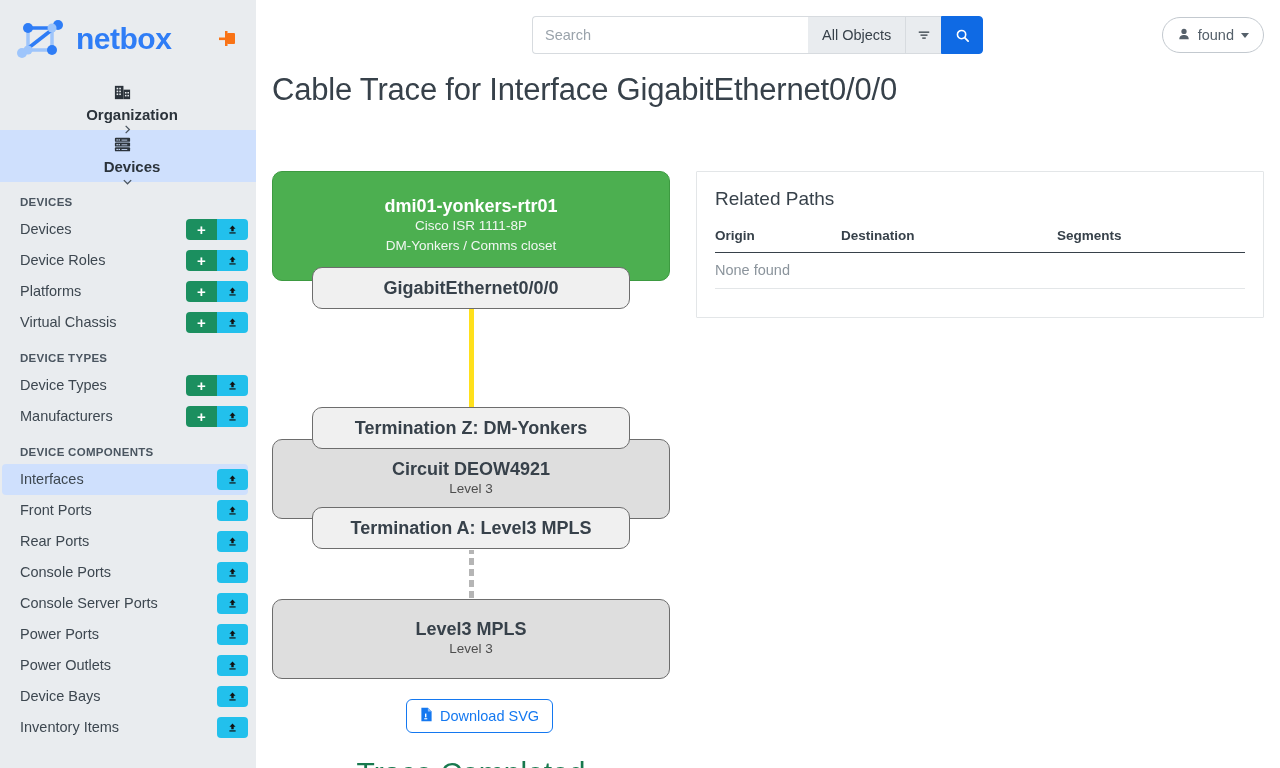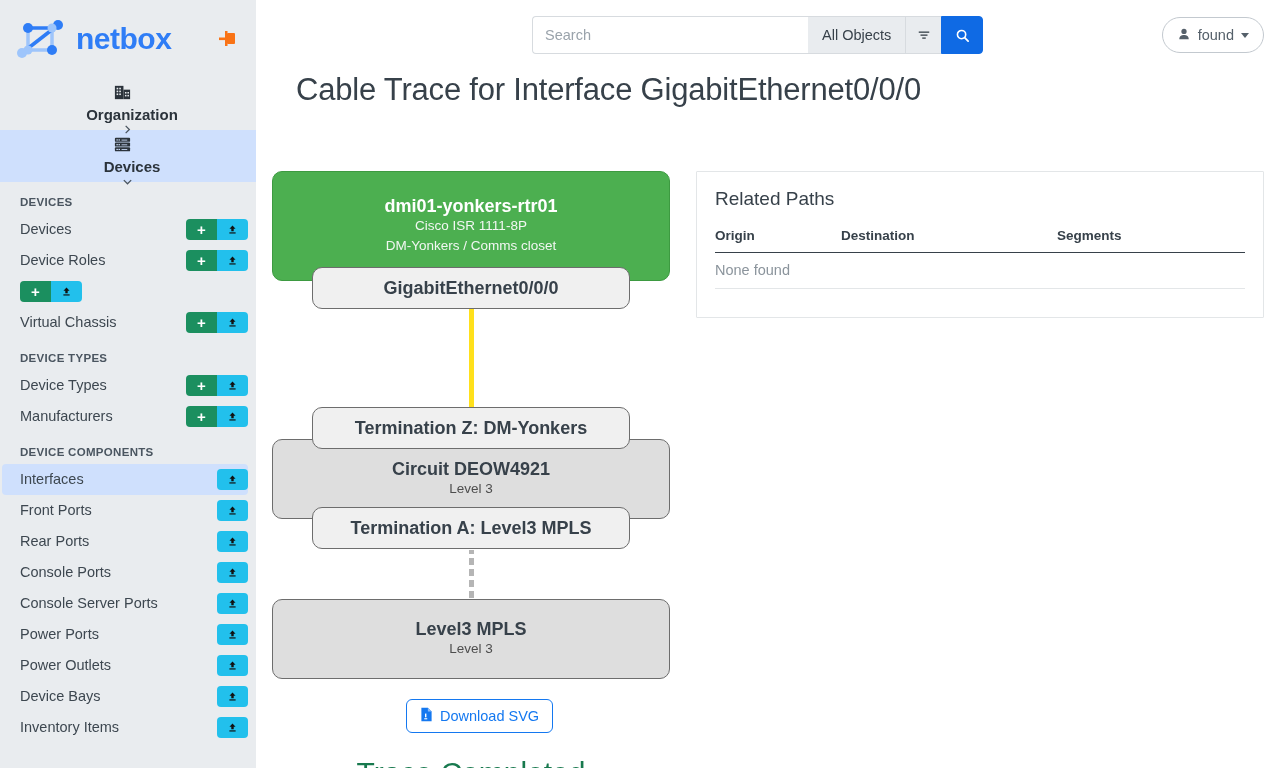--- a/index.html
+++ b/index.html
@@ -117,21 +117,21 @@
     height: 36px; min-width: 102px;
     border: 1px solid #c3c9cf; border-radius: 18px;
     display: flex; align-items: center; justify-content: center; gap: 7px;
     padding: 0 14px; font-size: 14.5px; color: #55606a;
     background: #fff; cursor: pointer;
   }
   .caret { width: 0; height: 0; border-left: 4.5px solid transparent; border-right: 4.5px solid transparent; border-top: 5px solid #55606a; }
 
   .page-title {
     font-size: 31px; font-weight: 400; color: #37414a;
-    padding: 0 0 0 16px; margin-top: 2px; letter-spacing: -0.2px; margin-left: 24px;
+    padding: 0 0 0 16px; margin-top: 2px; letter-spacing: -0.2px;
   }
 
   .content { display: flex; padding: 42px 16px 0 16px; gap: 26px; }
 
   
   .trace-col { width: 398px; flex: 0 0 398px; position: relative; }
   .trace-svg-wrap { position: relative; width: 398px; }
 
   .node {
     position: absolute;
@@ -298,20 +298,21 @@
         <span class="btn-sq btn-add">+</span>
         <span class="btn-sq btn-imp">
             <svg viewBox="0 0 12 12">
               <polygon points="6,1.5 9.3,5.2 7.3,5.2 7.3,8 4.7,8 4.7,5.2 2.7,5.2" fill="#111"></polygon>
               <rect x="2.6" y="9.1" width="6.8" height="1.3" fill="#111"></rect>
             </svg>
           </span>
       </span>
     </div>
     <div class="nav-item">
+      <span class="ni-label">Platforms</span>
       <span class="nav-btns">
         <span class="btn-sq btn-add">+</span>
         <span class="btn-sq btn-imp">
             <svg viewBox="0 0 12 12">
               <polygon points="6,1.5 9.3,5.2 7.3,5.2 7.3,8 4.7,8 4.7,5.2 2.7,5.2" fill="#111"></polygon>
               <rect x="2.6" y="9.1" width="6.8" height="1.3" fill="#111"></rect>
             </svg>
           </span>
       </span>
     </div>

